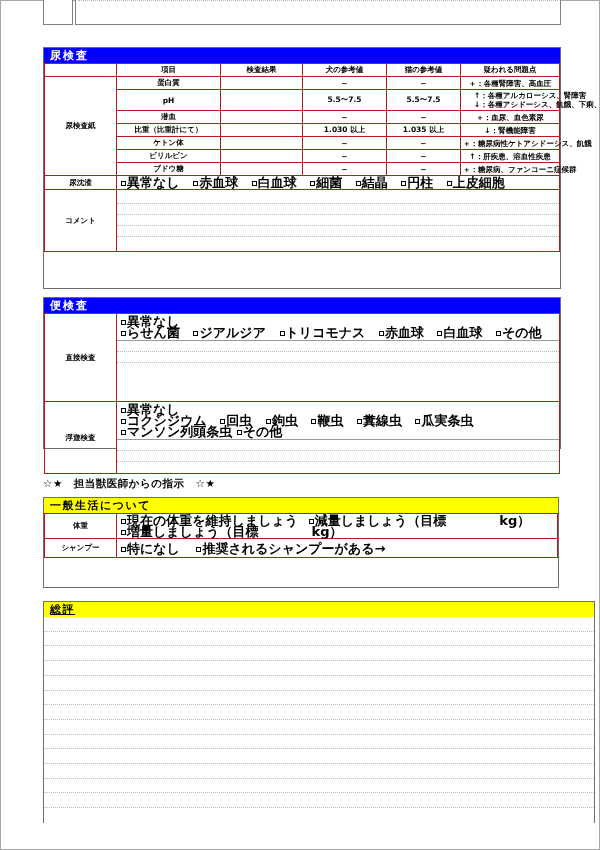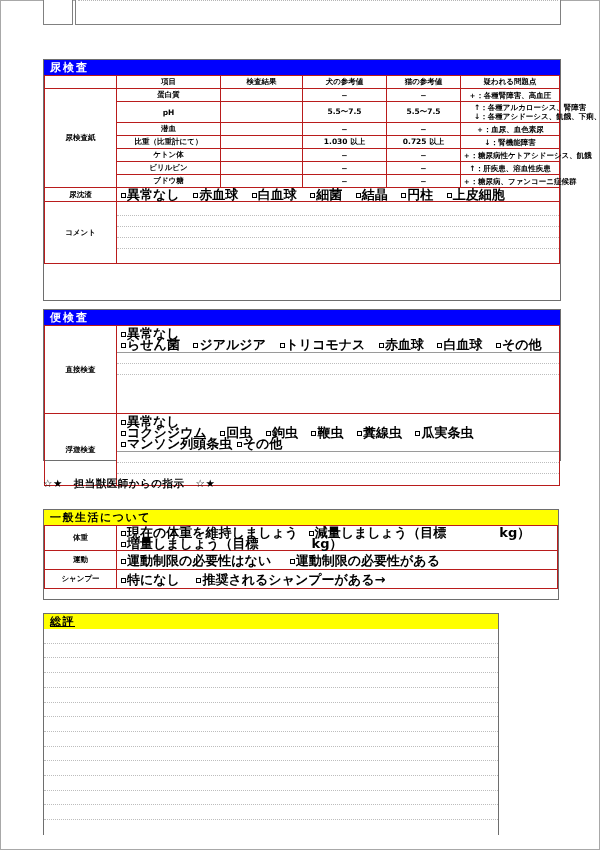--- a/index.html
+++ b/index.html
@@ -66,21 +66,20 @@
     line-height: 11px;
   }
   .band-blue { background: #0000ff; color: #ffffff; }
   .band-yellow { background: #ffff00; color: #000000; letter-spacing: 1.5px; }
 
   .section {
     position: absolute;
     border: 1px solid #6e6e6e;
     box-sizing: border-box;
     background: #ffffff;
-    margin-top: 12px;
   }
 
   table.grid {
     border-collapse: collapse;
     width: 100%;
     font-size: 7.5px;
     table-layout: fixed;
   }
   table.grid td {
     border: 1px solid #b91c1c;
@@ -192,21 +191,21 @@
         <td class="ctr bold">−</td>
         <td class="prob">
           <span class="ln">＋：血尿、血色素尿</span>
         </td>
       </tr>
 
       <tr>
         <td class="ctr bold">比重（比重計にて）</td>
         <td></td>
         <td class="ctr bold">1.030 以上</td>
-        <td class="ctr bold">0.725 以上</td>
+        <td class="ctr bold">1.035 以上</td>
         <td class="prob">
           <span class="ln">↓：腎機能障害</span>
         </td>
       </tr>
 
       <tr>
         <td class="ctr bold">ケトン体</td>
         <td></td>
         <td class="ctr bold">−</td>
         <td class="ctr bold">−</td>
@@ -344,40 +343,33 @@
           <span class="cb"><span class="box"></span><span>減量しましょう（目標</span></span>
           <span style="display:inline-block;width:44px"></span>
           <span style="margin-right:6px">kg）</span>
           <span class="cb"><span class="box"></span><span>増量しましょう（目標</span></span>
           <span style="display:inline-block;width:44px"></span>
           <span>kg）</span>
         </td>
       </tr>
 
 
-      <tr>
-        <td class="rowlabel" style="height:19px">運動</td>
-        <td class="cbrow" style="padding-left:4px">
-          <span class="cb" style="margin-right:14px"><span class="box"></span><span>運動制限の必要性はない</span></span>
-          <span class="cb"><span class="box"></span><span>運動制限の必要性がある</span></span>
-        </td>
-      </tr>
 
       <tr>
         <td class="rowlabel" style="height:19px">シャンプー</td>
         <td class="cbrow" style="padding-left:4px">
           <span class="cb" style="margin-right:12px"><span class="box"></span><span>特になし</span></span>
           <span class="cb"><span class="box"></span><span>推奨されるシャンプーがある→</span></span>
         </td>
       </tr>
     </tbody>
       </table>
   </div>
 
-  <div class="section" style="left:42px; top:600px; width:456px; height:222px;text-decoration:underline;">
+  <div class="section" style="left:42px; top:600px; width:552px; height:222px;text-decoration:underline;">
 
     <div class="band band-yellow">総評</div>
 
     <div id="overall-lines" class="writelines" style="height:206px">
         <div class="wl" style="height: 14.7143px;"></div>
         <div class="wl" style="height: 14.7143px;"></div>
         <div class="wl" style="height: 14.7143px;"></div>
         <div class="wl" style="height: 14.7143px;"></div>
         <div class="wl" style="height: 14.7143px;"></div>
         <div class="wl" style="height: 14.7143px;"></div>

